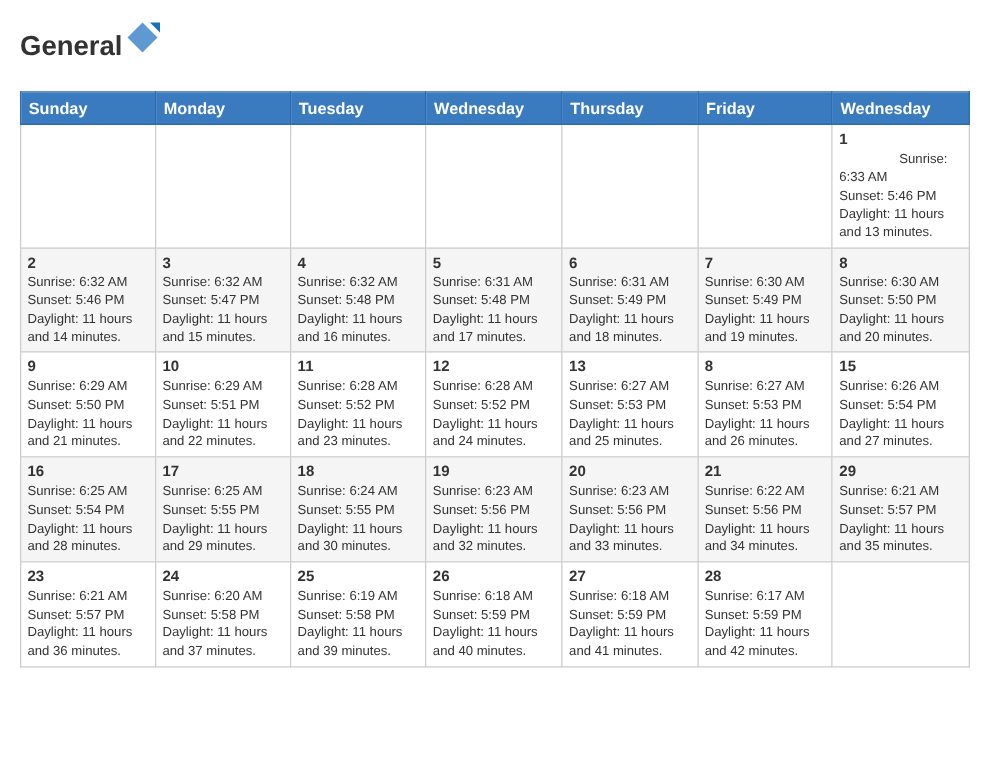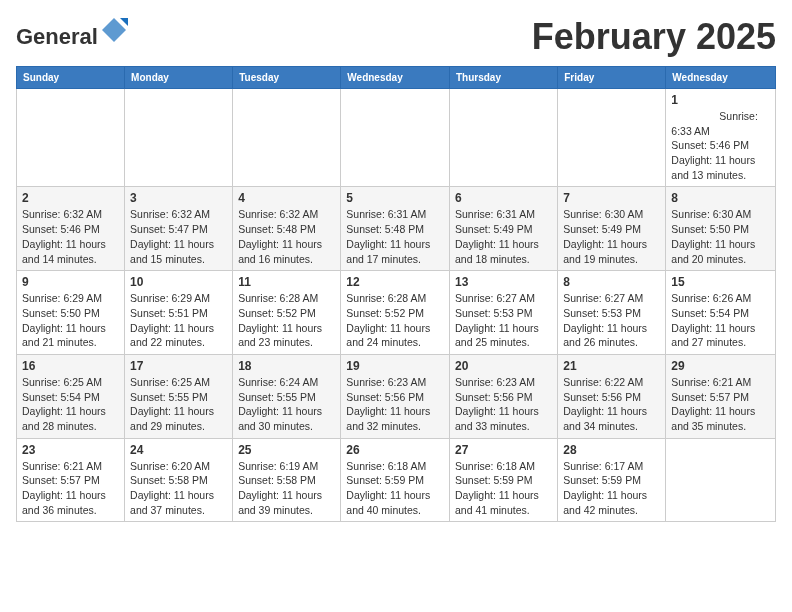--- a/index.html
+++ b/index.html
@@ -7,21 +7,21 @@
       font-family: Arial, sans-serif;
       background: #fff;
       width: 792px;
       min-height: 612px;
       padding: 16px;
     }
     .header {
       display: flex;
       justify-content: space-between;
       align-items: flex-start;
-      margin-bottom: 8px;
+      margin-bottom: 24px;
     }
     .logo {
       display: flex;
       align-items: center;
     }
     .logo-text {
       font-size: 22px;
       font-weight: bold;
       line-height: 1.1;
     }
@@ -47,21 +47,21 @@
     .calendar {
       width: 100%;
       border-collapse: collapse;
       border: 1px solid #ccc;
     }
     .calendar th {
       background-color: #3a7abf;
       color: #fff;
       text-align: left;
       padding: 5px 6px;
-      font-size: 10px;
+      font-size: 13px;
       border: 1px solid #2a6aaf;
     }
     .calendar td {
       vertical-align: top;
       border: 1px solid #ccc;
       padding: 4px 5px;
       width: 110px;
       min-height: 80px;
       font-size: 10.5px;
       color: #333;
@@ -93,21 +93,20 @@
     <div>
       <div class="logo-text">
         <span class="logo-general">General</span><svg class="logo-icon" viewBox="0 0 28 28">
             <polygon points="14,2 26,14 14,26 2,14" fill="#1a6fbd" opacity="0.7"></polygon>
             <polygon points="20,2 28,10 28,2" fill="#1a6fbd"></polygon>
           </svg>
       </div>
     </div>
   </div>
   <div class="title-block">
-    <div class="month-title">February 2025</div>
   </div>
 </div>
 
 <table class="calendar">
   <thead>
     <tr>
     <th>Sunday</th>
         <th>Monday</th>
         <th>Tuesday</th>
         <th>Wednesday</th>

